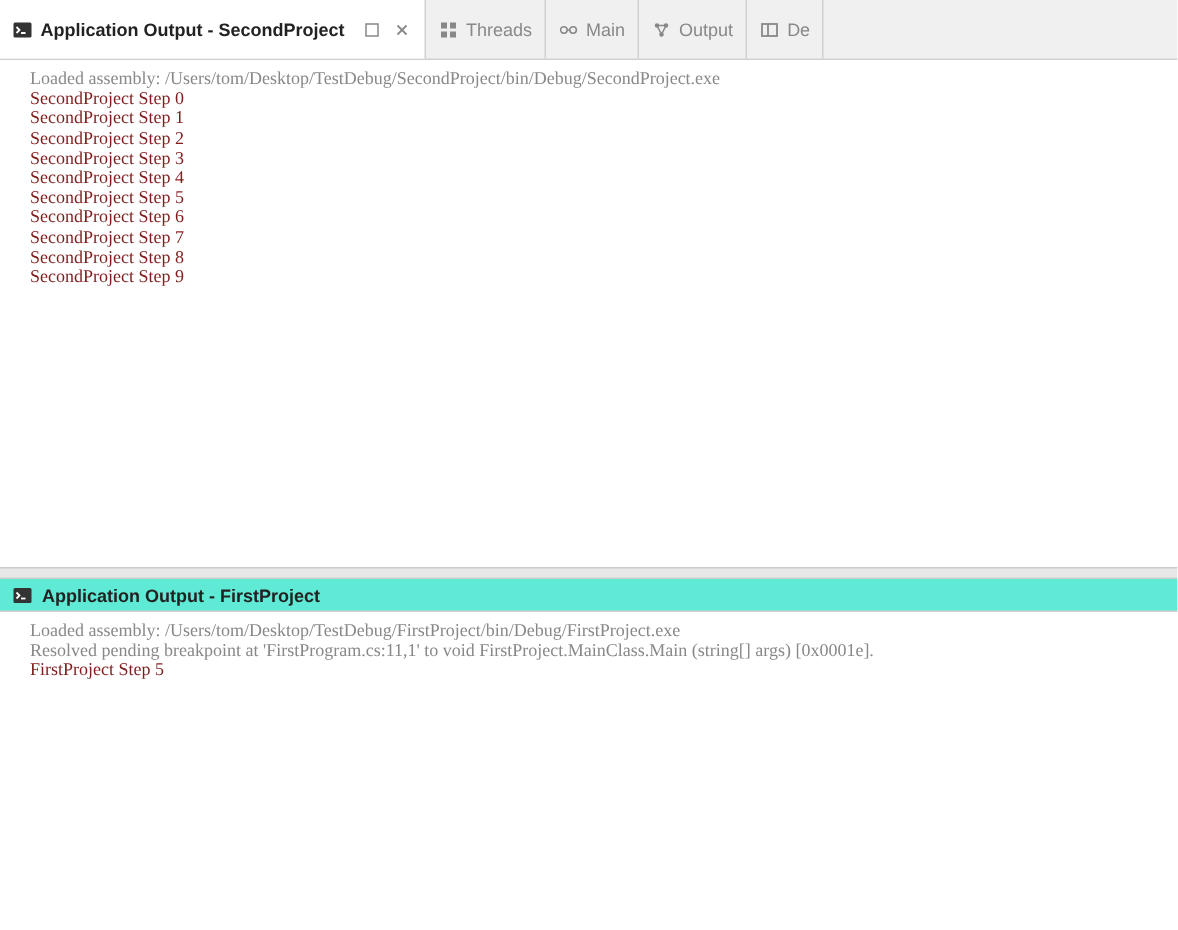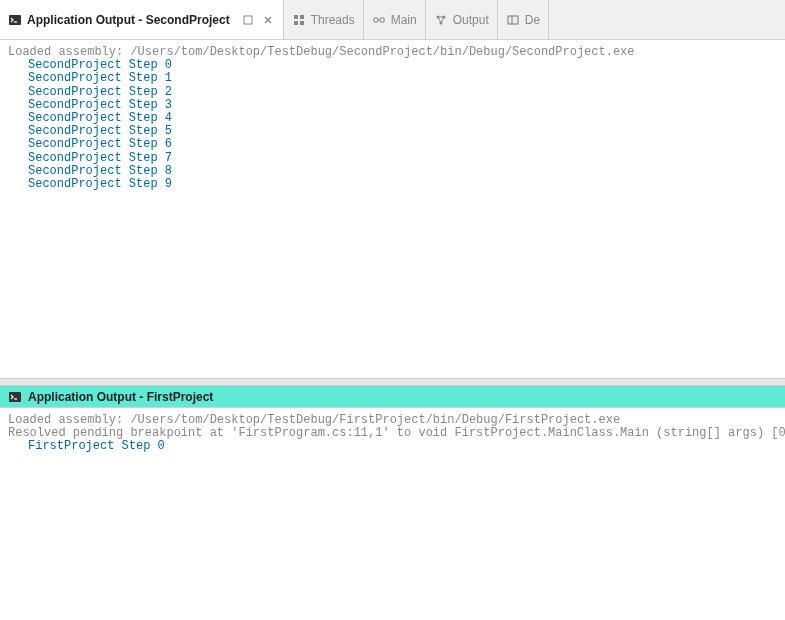--- a/index.html
+++ b/index.html
@@ -44,29 +44,29 @@
     .tab-controls {
       margin-left: auto;
       display: flex;
       align-items: center;
       gap: 6px;
       padding-left: 6px;
       color: #888;
     }
     .tab.active .tab-controls { color: #888; font-weight: normal; }
     .output-pane {
-      font-family: Liberation Mono, monospace;
+      font-family: Liberation Serif, serif;
       font-size: 12px;
-      padding: 6px 8px;
+      padding: 6px 20px;
       white-space: pre;
       line-height: 1.1;
     }
     .output-line { display: block; }
     .output-line.dim { color: #888; }
-    .output-line.normal { color: #0369a1; margin-left: 20px; }
+    .output-line.normal { color: #7f1d1d; }
 
     .pane-top { height: 338px; overflow: hidden; }
     .splitter {
       height: 8px;
       background: #e8e8e8;
       border-top: 1px solid #ccc;
       border-bottom: 1px solid #ccc;
     }
     .header-bar {
       background: #5eead4;
@@ -170,16 +170,16 @@
     <svg width="14" height="14" viewBox="0 0 14 14">
         <rect x="1" y="2" width="12" height="10" rx="1" fill="#333"></rect>
         <path d="M3 5 L5 7 L3 9" stroke="#fff" stroke-width="1.2" fill="none"></path>
         <line x1="6" y1="9" x2="9" y2="9" stroke="#fff" stroke-width="1.2"></line>
       </svg>
   </span>
   <span>Application Output - FirstProject</span>
 </div>
 
 <div class="pane-bottom">
-  <div class="output-pane" id="bottom-output"><span class="output-line dim">Loaded assembly: /Users/tom/Desktop/TestDebug/FirstProject/bin/Debug/FirstProject.exe</span><span class="output-line dim">Resolved pending breakpoint at 'FirstProgram.cs:11,1' to void FirstProject.MainClass.Main (string[] args) [0x0001e].</span><span class="output-line normal">FirstProject Step 0</span></div>
+  <div class="output-pane" id="bottom-output"><span class="output-line dim">Loaded assembly: /Users/tom/Desktop/TestDebug/FirstProject/bin/Debug/FirstProject.exe</span><span class="output-line dim">Resolved pending breakpoint at 'FirstProgram.cs:11,1' to void FirstProject.MainClass.Main (string[] args) [0x0001e].</span><span class="output-line normal">FirstProject Step 5</span></div>
 </div>
 
 <div class="bottom-bar"></div>
 
 </body></html>

